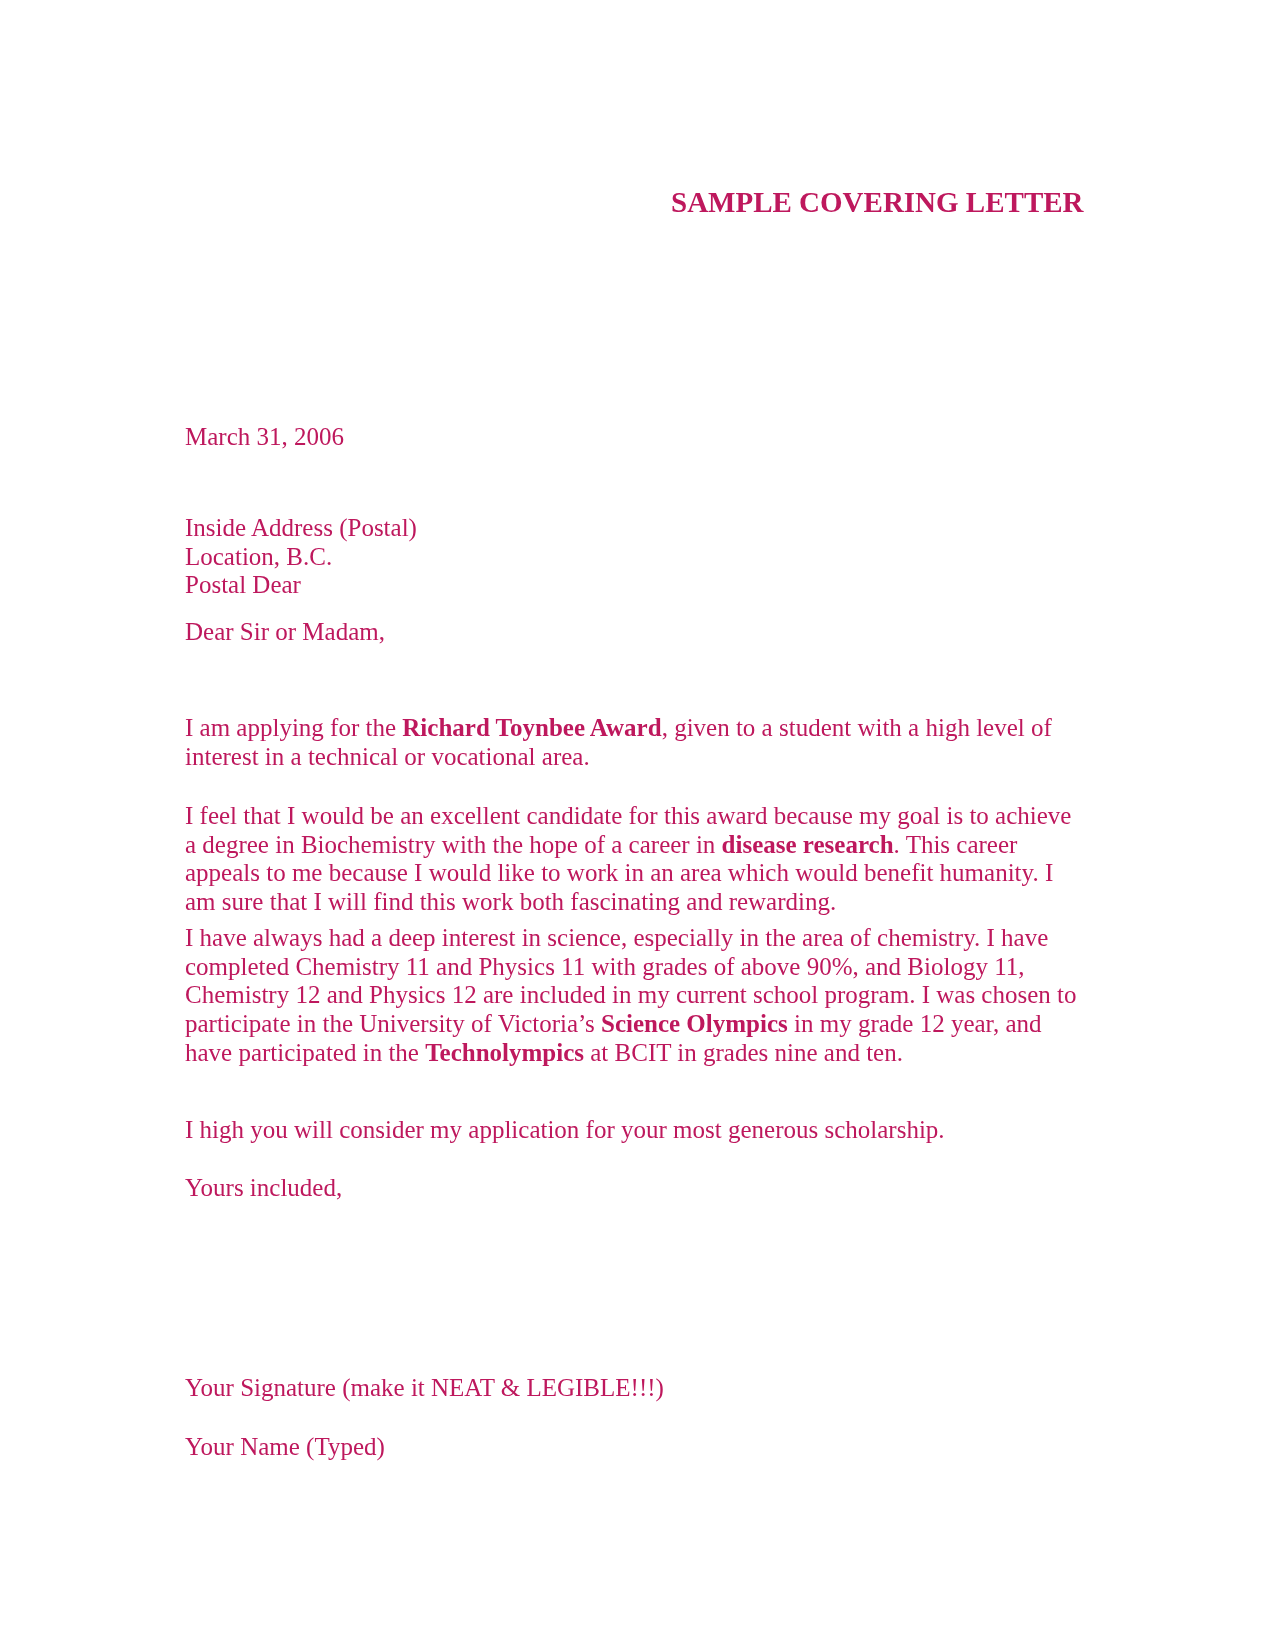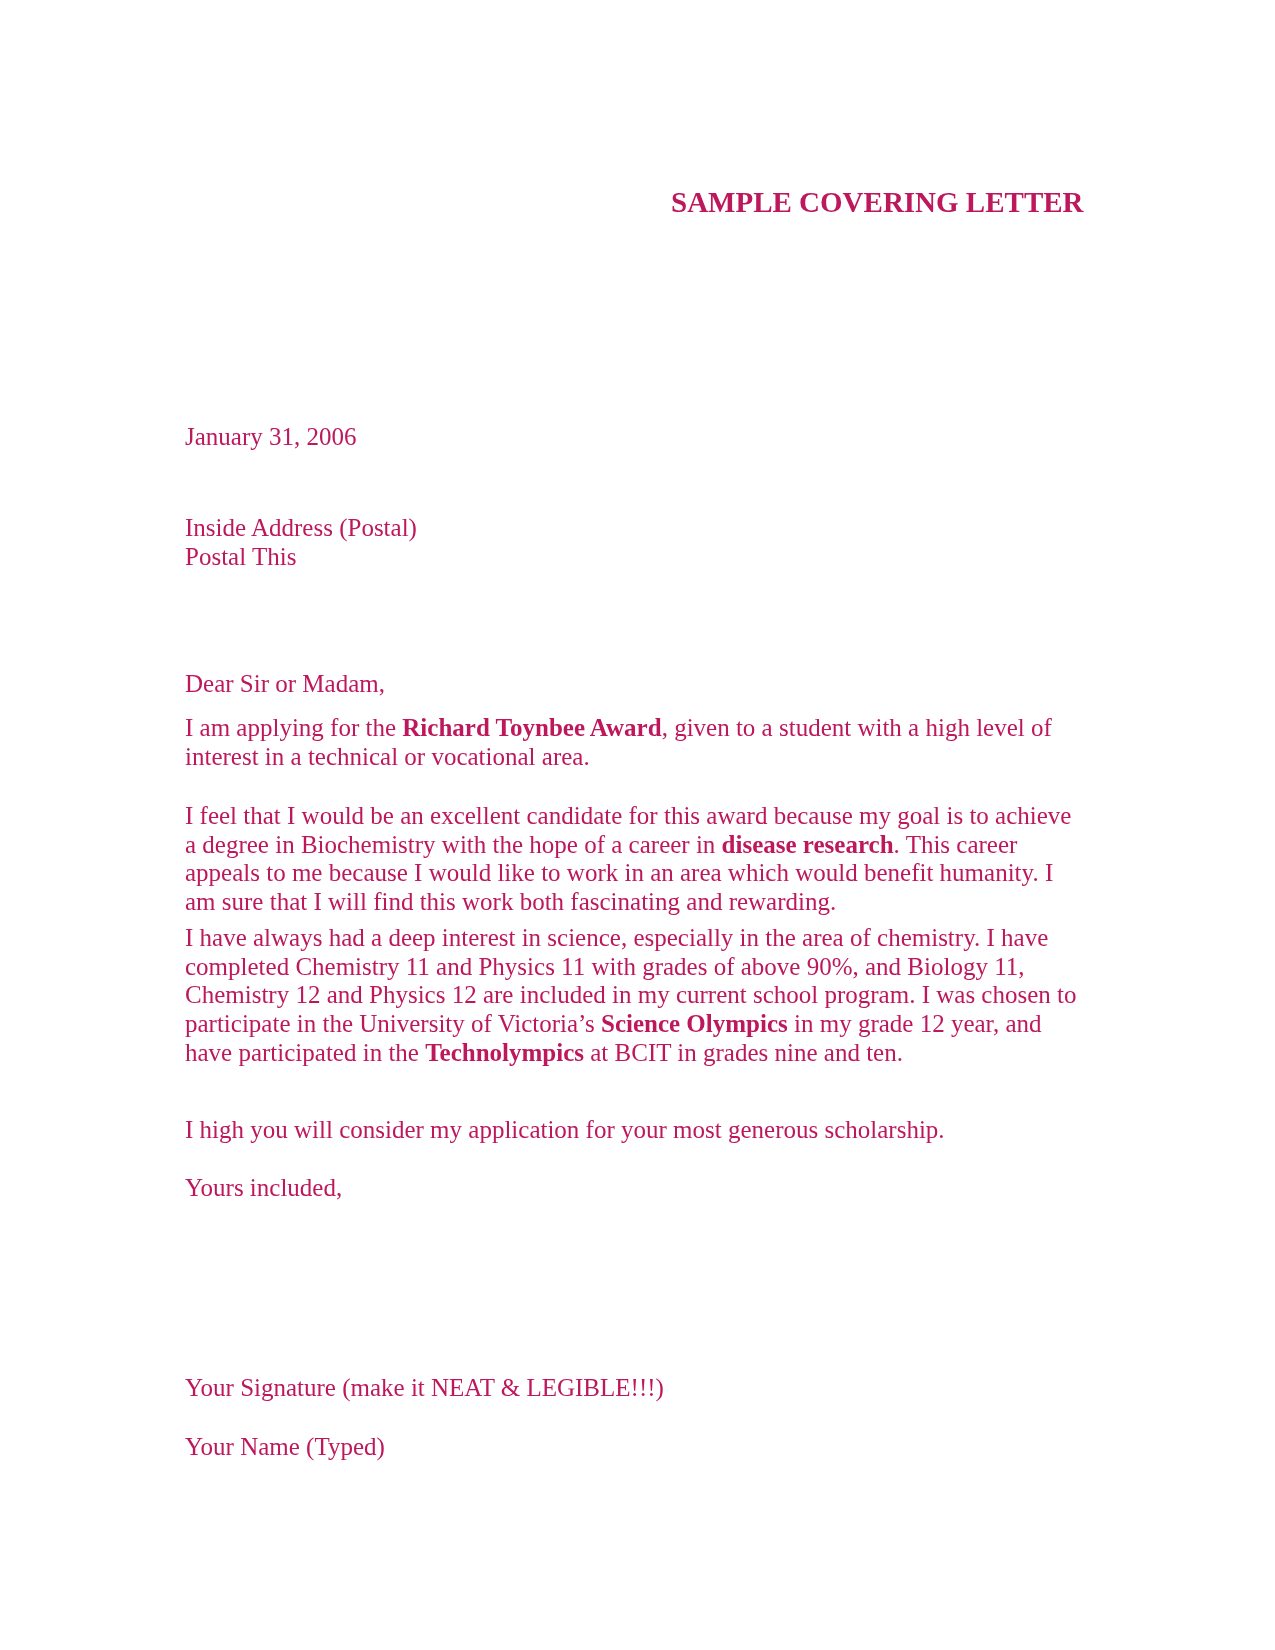--- a/index.html
+++ b/index.html
@@ -33,41 +33,42 @@
     left: 185px;
     width: 895px;
   }
   .block p {
     margin: 0;
     padding: 0;
   }
   b { font-weight: bold; }
   .pos-date      { top: 381px; }
   .pos-address   { top: 472px; }
-  .pos-salute    { top: 628px; }
+  .pos-salute    { top: 576px; }
   .pos-p1        { top: 672px; }
   .pos-p2        { top: 760px; }
   .pos-p3        { top: 882px; }
   .pos-p4        { top: 1074px; }
   .pos-closing   { top: 1132px; }
   .pos-signote   { top: 1332px; }
   .pos-nameencl  { top: 1391px; }
 </style>
 </head>
 <body>
 
 <div class="page">
 
   <div class="doc-title">SAMPLE COVERING LETTER</div>
 
-  <div class="block pos-date">January 31, 2006</div>
+  <div class="block pos-date">March 31, 2006</div>
 
   <div class="block pos-address">
     <p>Inside Address (Postal)</p>
-    <p>Postal This</p>
+    <p>Location, B.C.</p>
+    <p>Postal Dear</p>
   </div>
 
   <div class="block pos-salute">Dear Sir or Madam,</div>
 
   <div class="block pos-p1">
     <p><span>I am applying for the </span><b>Richard Toynbee Award</b><span>, given to a student with a high level of interest in a technical or vocational area.</span></p>
   </div>
 
   <div class="block pos-p2">
     <p><span>I feel that I would be an excellent candidate for this award because my goal is to achieve a degree in Biochemistry with the hope of a career in </span><b>disease research</b><span>. This career appeals to me because I would like to work in an area which would benefit humanity. I am sure that I will find this work both fascinating and rewarding.</span></p>

